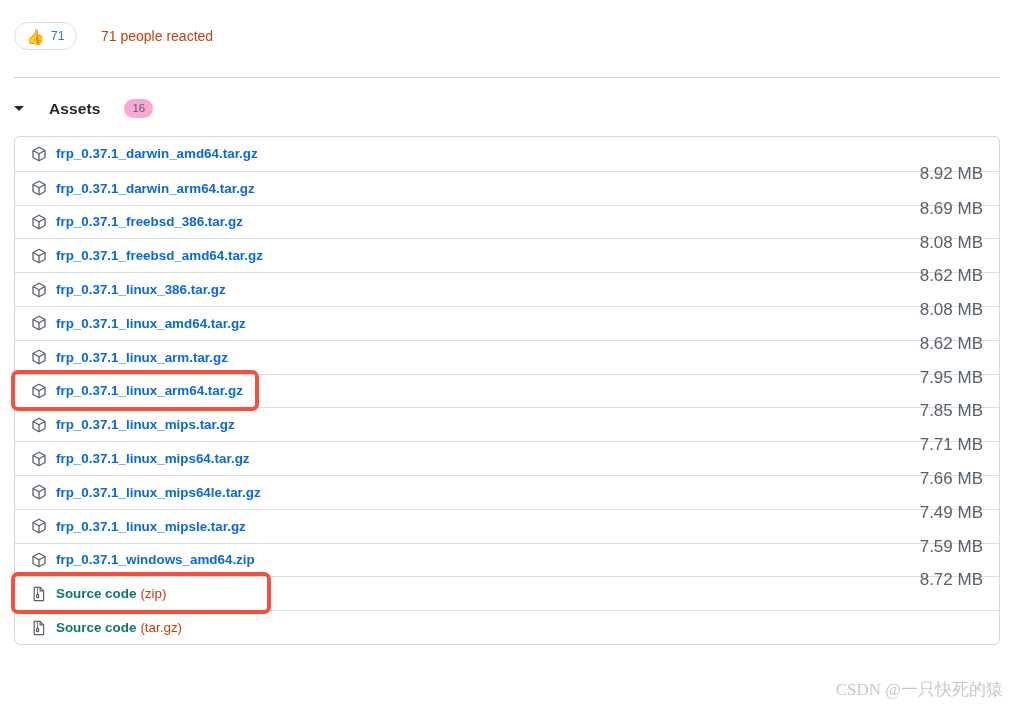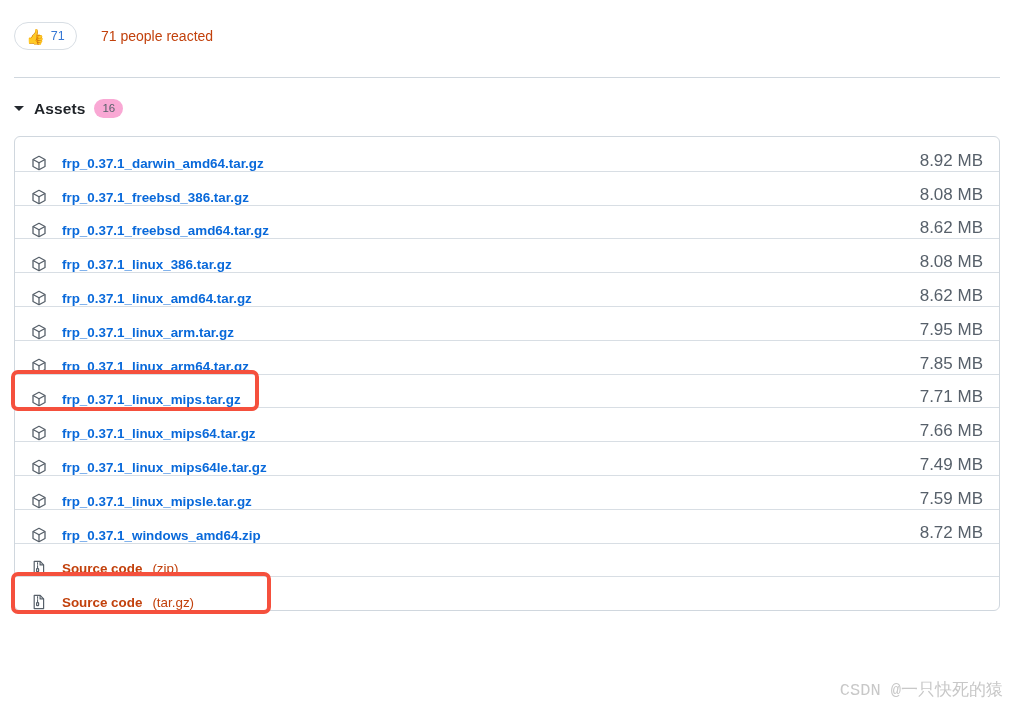--- a/index.html
+++ b/index.html
@@ -61,21 +61,21 @@
     background: #d0d7de;
   }
 
   
   .assets-header {
     position: absolute;
     left: 14px;
     top: 99px;
     display: flex;
     align-items: center;
-    gap: 9px;
+    gap: 24px;
     cursor: pointer;
   }
   .caret {
     width: 0;
     height: 0;
     border-left: 5px solid transparent;
     border-right: 5px solid transparent;
     border-top: 5px solid #24292f;
     margin-right: 1px;
   }
@@ -102,26 +102,25 @@
     top: 136px;
     width: 986px;
     border: 1px solid #d0d7de;
     border-radius: 6px;
     box-sizing: border-box;
     background: #ffffff;
     overflow: hidden;
   }
   .asset-row {
     display: flex;
-    align-items: flex-end;
+    align-items: center;
     height: 33.8px;
     padding: 0 16px;
     border-top: 1px solid #d8dee4;
     box-sizing: border-box;
-    gap: 6px;
   }
   .asset-row:first-child {
     border-top: none;
   }
   .asset-icon {
     flex: 0 0 auto;
     width: 16px;
     height: 16px;
     margin-right: 9px;
     display: flex;
@@ -145,41 +144,41 @@
   }
   .src-suffix {
     font-weight: normal;
     color: #c2410c;
     font-size: 13.4px;
     margin-left: 4px;
   }
   .src-name {
     font-size: 13.4px;
     font-weight: bold;
-    color: #c2410c;
+    color: #0f766e;
     cursor: pointer;
   }
 
   
   .highlight-box {
     position: absolute;
     border: 4px solid #f5503d;
     border-radius: 7px;
     box-sizing: border-box;
     pointer-events: none;
   }
 
   
   .watermark {
     position: absolute;
     right: 14px;
     top: 678px;
     font-size: 17px;
     color: #c8c8c8;
-    font-family: Liberation Mono, monospace;
+    font-family: Liberation Serif, serif;
     white-space: nowrap;
   }
 </style>
 </head>
 <body>
 
 <div class="reactions">
   <div class="reaction-pill">
     <span class="reaction-emoji">👍</span>
     <span class="reaction-count">71</span>
@@ -208,20 +207,31 @@
       <span class="asset-size">8.92 MB</span>
     </div>
     <div class="asset-row">
       <span class="asset-icon">
         <svg width="16" height="16" viewBox="0 0 16 16" fill="none" stroke="currentColor" stroke-width="1.3" stroke-linejoin="round">
           <path d="M8 1.3 14 4.5v7L8 14.7 2 11.5v-7z"></path>
           <path d="M2 4.5 8 7.8l6-3.3"></path>
           <path d="M8 7.8v6.9"></path>
         </svg>
       </span>
+      <span class="asset-name">frp_0.37.1_darwin_arm64.tar.gz</span>
+      <span class="asset-size">8.69 MB</span>
+    </div>
+    <div class="asset-row">
+      <span class="asset-icon">
+        <svg width="16" height="16" viewBox="0 0 16 16" fill="none" stroke="currentColor" stroke-width="1.3" stroke-linejoin="round">
+          <path d="M8 1.3 14 4.5v7L8 14.7 2 11.5v-7z"></path>
+          <path d="M2 4.5 8 7.8l6-3.3"></path>
+          <path d="M8 7.8v6.9"></path>
+        </svg>
+      </span>
       <span class="asset-name">frp_0.37.1_freebsd_386.tar.gz</span>
       <span class="asset-size">8.08 MB</span>
     </div>
     <div class="asset-row">
       <span class="asset-icon">
         <svg width="16" height="16" viewBox="0 0 16 16" fill="none" stroke="currentColor" stroke-width="1.3" stroke-linejoin="round">
           <path d="M8 1.3 14 4.5v7L8 14.7 2 11.5v-7z"></path>
           <path d="M2 4.5 8 7.8l6-3.3"></path>
           <path d="M8 7.8v6.9"></path>
         </svg>

